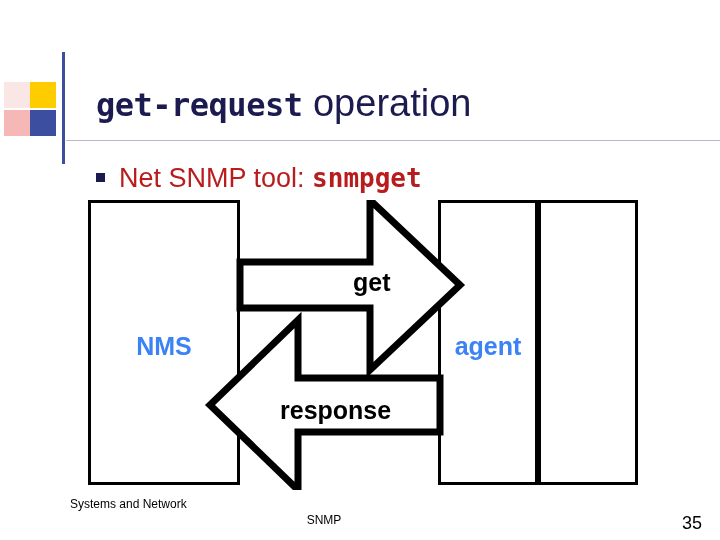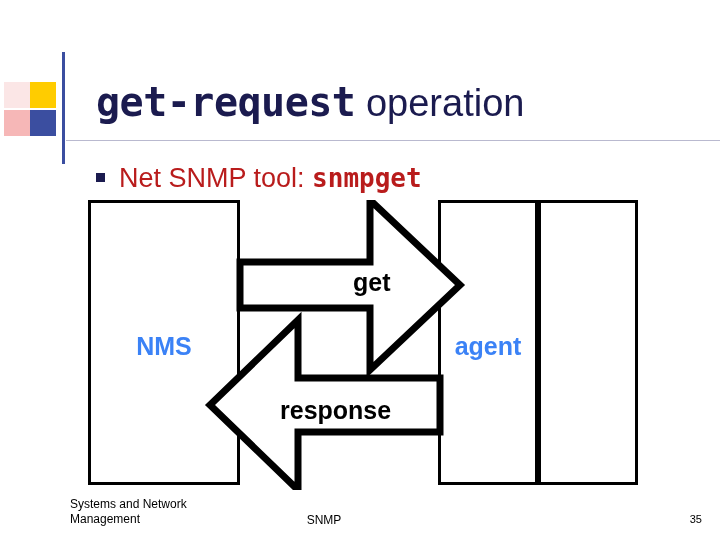--- a/index.html
+++ b/index.html
@@ -71,21 +71,21 @@
     width: 600px;
     font-size: 40px;
     line-height: 48px;
     color: #1b1b4f;
     white-space: nowrap;
   }
   .title .mono {
     font-family: "DejaVu Sans Mono", "Liberation Mono", monospace;
     font-weight: bold;
     letter-spacing: -0.5px;
-    font-size: 40px;
+    font-size: 32px;
   }
   .title .plain {
     font-family: "Liberation Sans", sans-serif;
     font-weight: normal;
     font-size: 38px;
   }
 
   .title-rule {
     position: absolute;
     left: 66px;
@@ -184,21 +184,21 @@
     top: 513px;
     width: 648px;
     text-align: center;
     font-size: 12px;
     color: #000;
   }
   .footer-right {
     position: absolute;
     right: 18px;
     top: 513px;
-    font-size: 11px;
+    font-size: 18px;
     color: #000;
   }
 </style>
 </head>
 <body>
 
 <div class="deco">
   <div class="blk blk-pale"></div>
   <div class="blk blk-yellow"></div>
   <div class="blk blk-red"></div>
@@ -231,16 +231,15 @@
 
     <polygon points="360,178 218,178 218,120 130,205 218,290 218,232 360,232" fill="#ffffff" stroke="#000000" stroke-width="7" stroke-linejoin="miter"></polygon>
   </svg>
 
   <div class="arrow-label get-label">get</div>
   <div class="arrow-label response-label">response</div>
 </div>
 
 <div class="footer-left">
   <div>Systems and Network</div>
-  <div>Management</div>
 </div>
 <div class="footer-center">SNMP</div>
 <div class="footer-right">35</div>
 
 </body></html>

